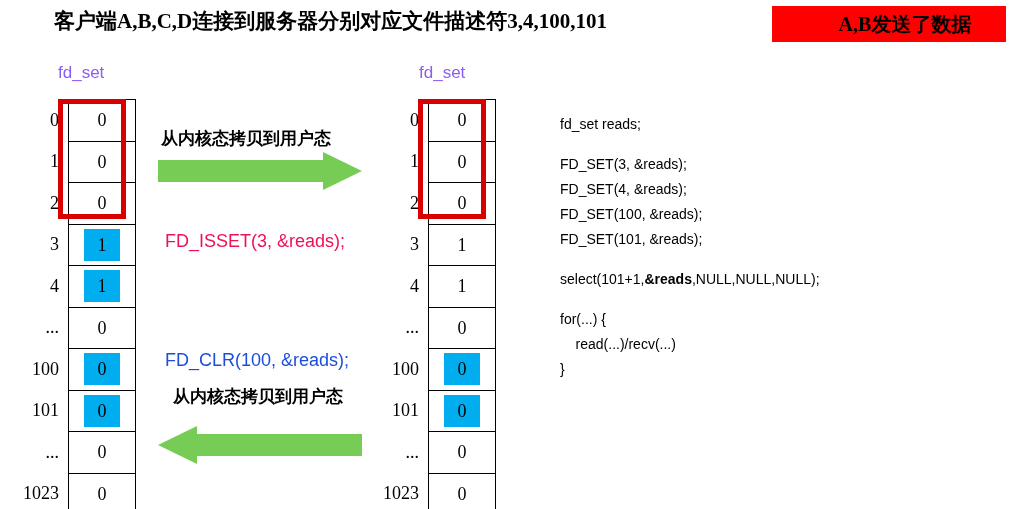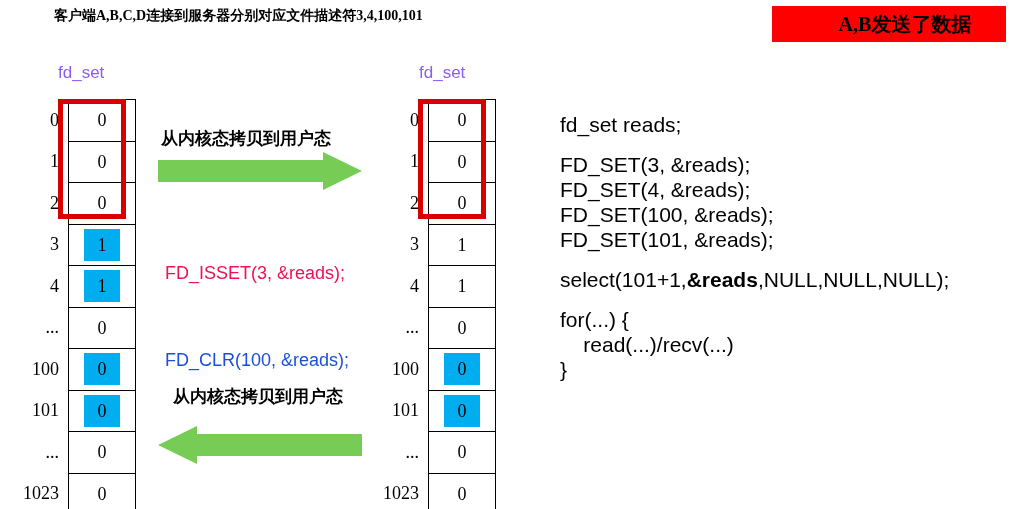--- a/index.html
+++ b/index.html
@@ -15,21 +15,21 @@
     font-family: "Liberation Sans", "DejaVu Sans", sans-serif;
     color: #000000;
   }
 
   
   #header-title {
     position: absolute;
     left: 54px;
     top: 7px;
     font-family: "Liberation Serif", "DejaVu Serif", serif;
-    font-size: 14px;
+    font-size: 21px;
     font-weight: 600;
     letter-spacing: 0px;
     white-space: nowrap;
     color: #000000;
   }
   #header-badge {
     position: absolute;
     left: 772px;
     top: 6px;
     width: 202px;
@@ -121,21 +121,21 @@
     position: absolute;
   }
 
   
   #code-block {
     position: absolute;
     left: 560px;
     top: 112px;
     width: 450px;
     font-family: "Liberation Sans", "DejaVu Sans", sans-serif;
-    font-size: 21px;
+    font-size: 14px;
     color: #000000;
     line-height: 25px;
     white-space: pre;
   }
   #code-block .line { height: 25px; white-space: pre; }
   #code-block .line.blank { height: 15px; }
   #code-block .em { color: #000000; font-weight: 700; }
 </style>
 </head>
 <body>
@@ -238,21 +238,21 @@
     </tbody>
   </table>
 <div class="redbox" id="right-redbox" style="left: 418px; top: 99px; width: 68px; height: 120px; border-color: rgb(217, 0, 0);"></div>
 
 <div class="mid-label" style="left:161px; top:127px;">从内核态拷贝到用户态</div>
 
 <svg class="arrow" style="left:155px; top:152px;" width="210" height="40" viewBox="0 0 210 40">
   <polygon points="3,8 168,8 168,0 207,19 168,38 168,30 3,30" fill="#77CC55"></polygon>
 </svg>
 
-<div class="pink-label" style="left: 165px; top: 231px; color: rgb(238, 17, 85); margin-top: 32px;">FD_ISSET(3, &amp;reads);</div>
+<div class="pink-label" style="left: 165px; top: 231px; color: rgb(238, 17, 85);">FD_ISSET(3, &amp;reads);</div>
 
 <div class="pink-label" style="left: 165px; top: 350px; color: #1d4ed8;">FD_CLR(100, &amp;reads);</div>
 
 <div class="mid-label" style="left:173px; top:385px;">从内核态拷贝到用户态</div>
 
 <svg class="arrow" style="left:155px; top:424px;" width="210" height="42" viewBox="0 0 210 42">
   <polygon points="207,10 42,10 42,2 3,21 42,40 42,32 207,32" fill="#77CC55"></polygon>
 </svg>
 
 <div id="code-block"><div class="line">fd_set reads;</div><div class="line blank">&nbsp;</div><div class="line">FD_SET(3, &amp;reads);</div><div class="line">FD_SET(4, &amp;reads);</div><div class="line">FD_SET(100, &amp;reads);</div><div class="line">FD_SET(101, &amp;reads);</div><div class="line blank">&nbsp;</div><div class="line"><span>select(101+1,</span><span class="em">&amp;reads</span><span>,NULL,NULL,NULL);</span></div><div class="line blank">&nbsp;</div><div class="line">for(...) {</div><div class="line">    read(...)/recv(...)</div><div class="line">}</div></div>

